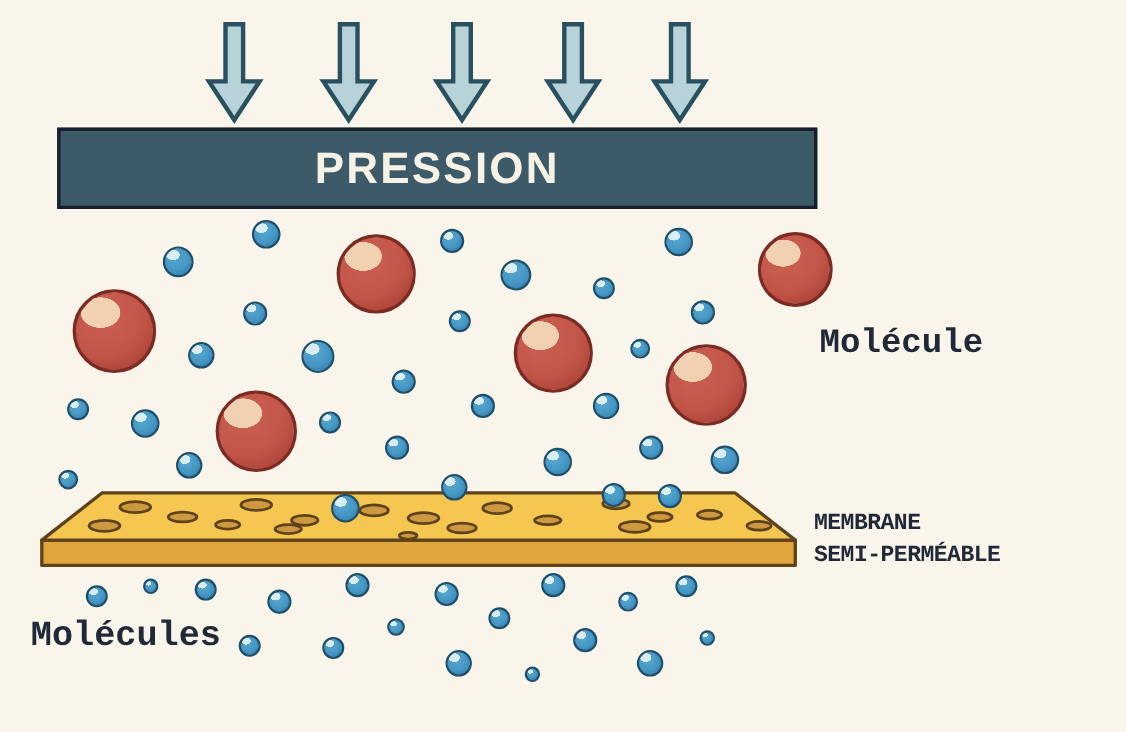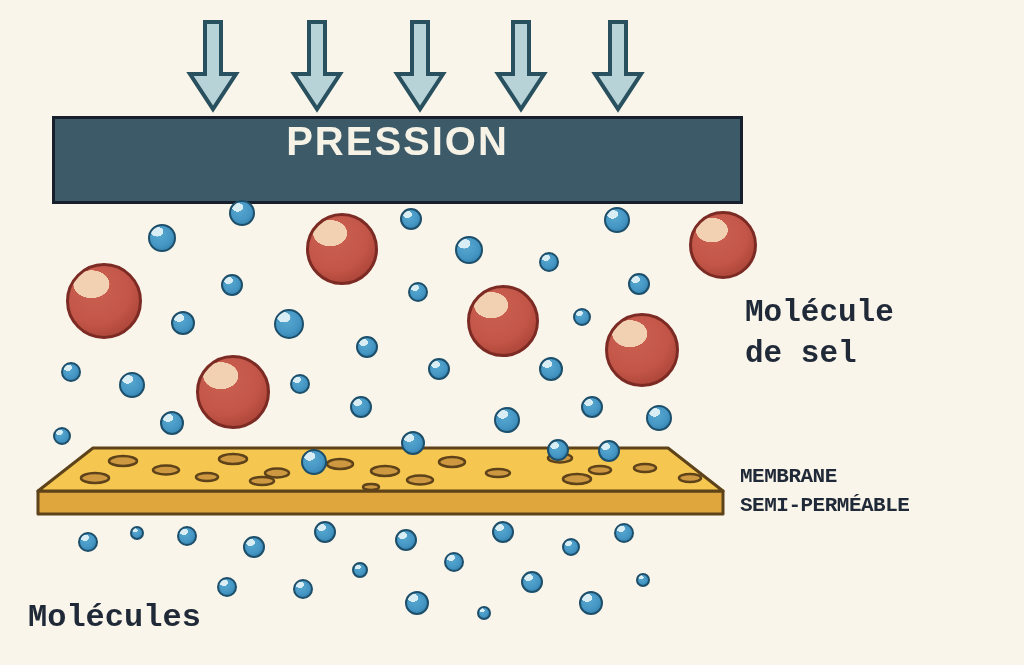--- a/index.html
+++ b/index.html
@@ -6,25 +6,25 @@
   #canvas{
     position:relative;
     width:1024px;height:665px;
     overflow:hidden;
     background:var(--bg,#faf5ea);
     font-family:"Liberation Sans", sans-serif;
   }
   svg.layer{position:absolute;left:0;top:0;width:1024px;height:665px;}
   
   #banner{
-    position:absolute;left:52px;top:116px;width:691px;height:88px;
+    position:absolute;left:52px;top:116px;width:691px;height:74px;
     background:var(--banner_fill,#3d5a68);
     border:3px solid var(--banner_border,#161f2b);
     box-sizing:border-box;
-    display:flex;justify-content:center;
+    display:flex;align-items:center;justify-content:center;
   }
   #banner span{
     color:var(--banner_text,#f6f2e6);
     font-size:40px;font-weight:700;letter-spacing:2px;
   }
   
   .arrow-poly{fill:var(--arrow_fill,#b7d3d8);stroke:var(--arrow_stroke,#29505e);stroke-width:4;stroke-linejoin:miter;}
   .mem-top{fill:var(--membrane_top,#f5c750);stroke:var(--membrane_outline,#5d421a);stroke-width:3;stroke-linejoin:round;}
   .mem-front{fill:var(--membrane_front,#dfa63d);stroke:var(--membrane_outline,#5d421a);stroke-width:3;stroke-linejoin:round;}
   .mem-hole{fill:var(--hole_fill,#cd9840);stroke:var(--membrane_outline,#5d421a);stroke-width:2.5;}
@@ -43,21 +43,21 @@
     border:2px solid #1d4f6b;
   }
   
   .label{position:absolute;color:var(--label_text,#1f2937);font-weight:700;line-height:1;font-family:Liberation Mono, monospace;}
   .label div{white-space:nowrap;}
   #label-salt{left:745px;top:297px;font-size:31px;}
   #label-salt div{margin-bottom:10px;}
   #label-membrane{left:740px;top:466px;font-size:21px;letter-spacing:-0.5px;}
   #label-membrane div{margin-bottom:8px;}
   #label-water{left:28px;top:562px;font-size:32px;}
-  #label-water div{margin-bottom:12px;margin-top:40px;}
+  #label-water div{margin-bottom:12px;}
 </style>
 </head>
 <body>
 
 <div id="canvas">
 
   <svg class="layer" id="arrows-svg" viewBox="0 0 1024 665">
       <polygon points="205,22 221,22 221,74 236,74 213,109 190,74 205,74" class="arrow-poly"></polygon>
       <polygon points="309,22 325,22 325,74 340,74 317,109 294,74 309,74" class="arrow-poly"></polygon>
       <polygon points="412,22 428,22 428,74 443,74 420,109 397,74 412,74" class="arrow-poly"></polygon>
@@ -142,21 +142,20 @@
       <div class="sphere salt" style="left: 66px; top: 263px; height: 76px; width: 76px;"></div>
       <div class="sphere salt" style="left: 306px; top: 213px; height: 72px; width: 72px;"></div>
       <div class="sphere salt" style="left: 196px; top: 355px; height: 74px; width: 74px;"></div>
       <div class="sphere salt" style="left: 467px; top: 285px; height: 72px; width: 72px;"></div>
       <div class="sphere salt" style="left: 689px; top: 211px; height: 68px; width: 68px;"></div>
       <div class="sphere salt" style="left: 605px; top: 313px; height: 74px; width: 74px;"></div>
     </div>
 
   <div class="label" id="label-salt">
     <div>Molécule</div>
-    <div>de sel</div>
   </div>
 
   <div class="label" id="label-membrane">
     <div>MEMBRANE</div>
     <div>SEMI-PERMÉABLE</div>
   </div>
 
   <div class="label" id="label-water">
     <div>Molécules</div>
   </div>

